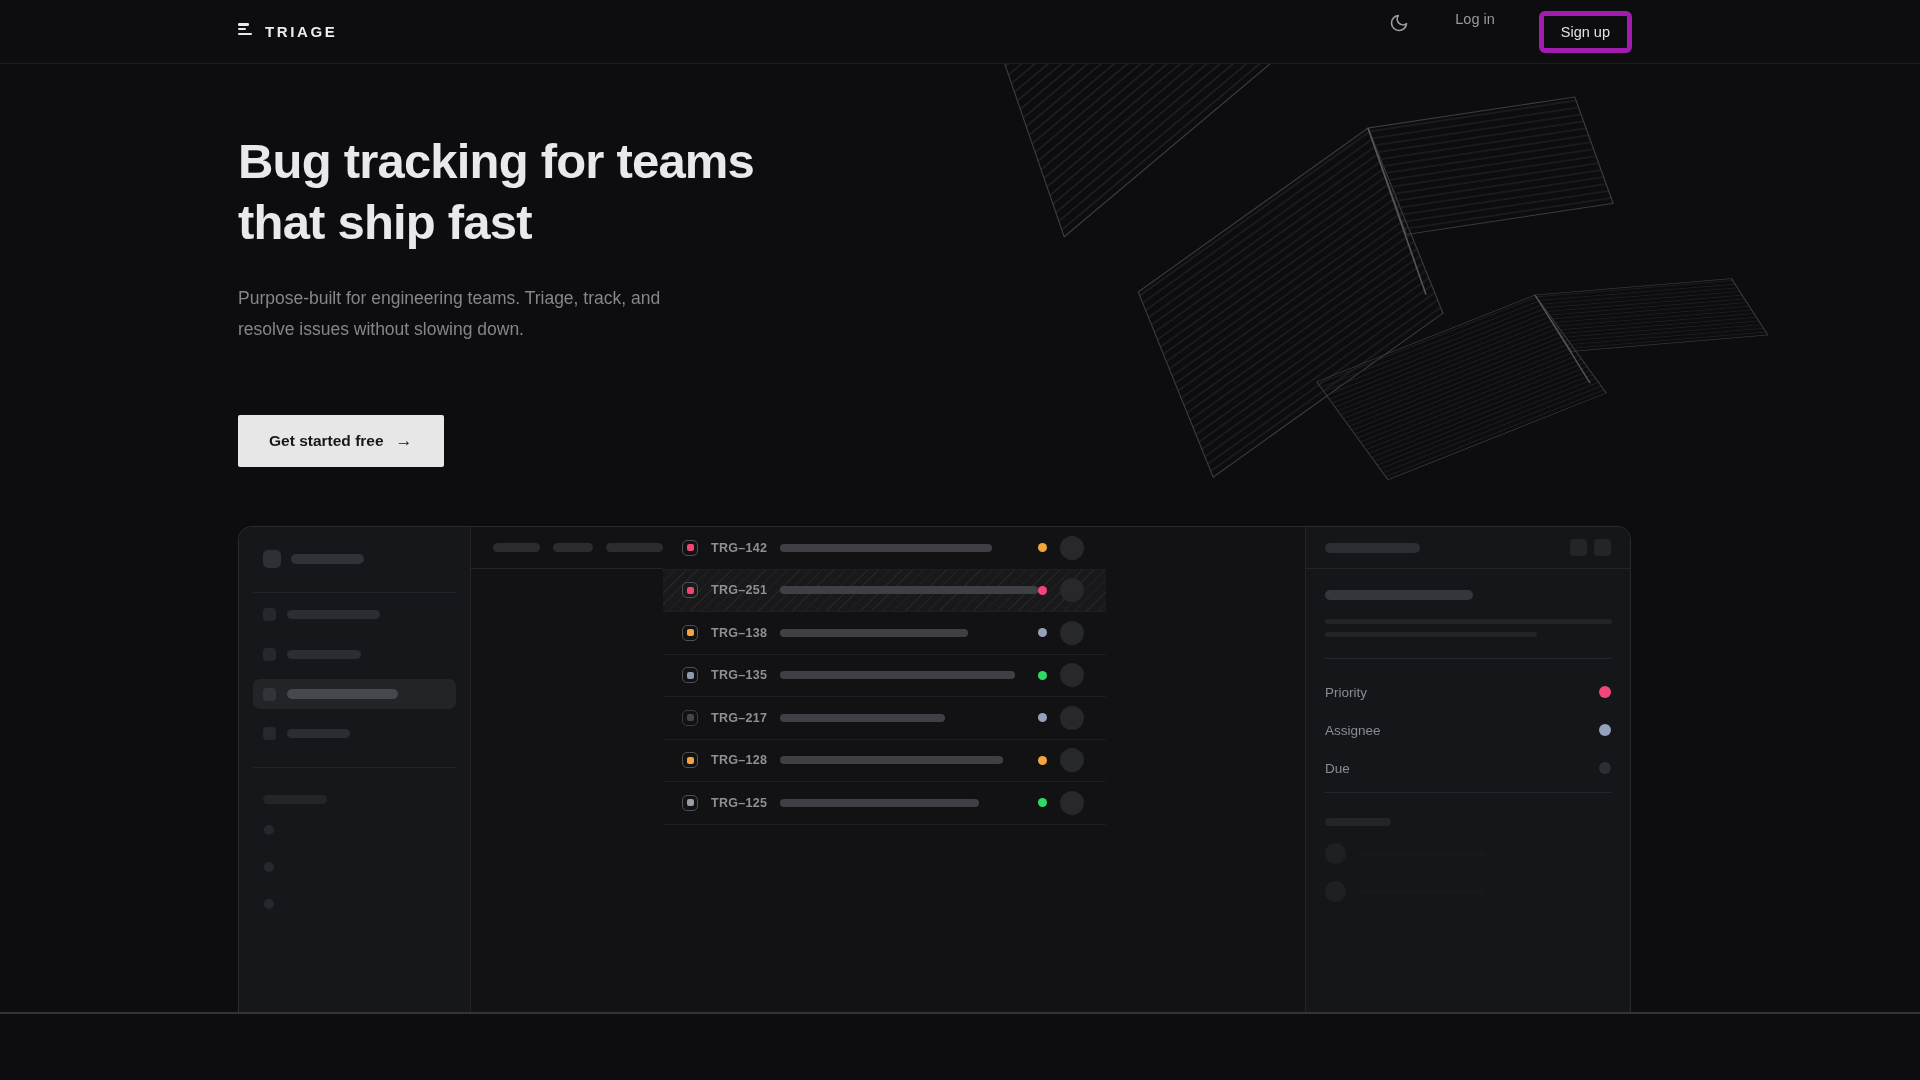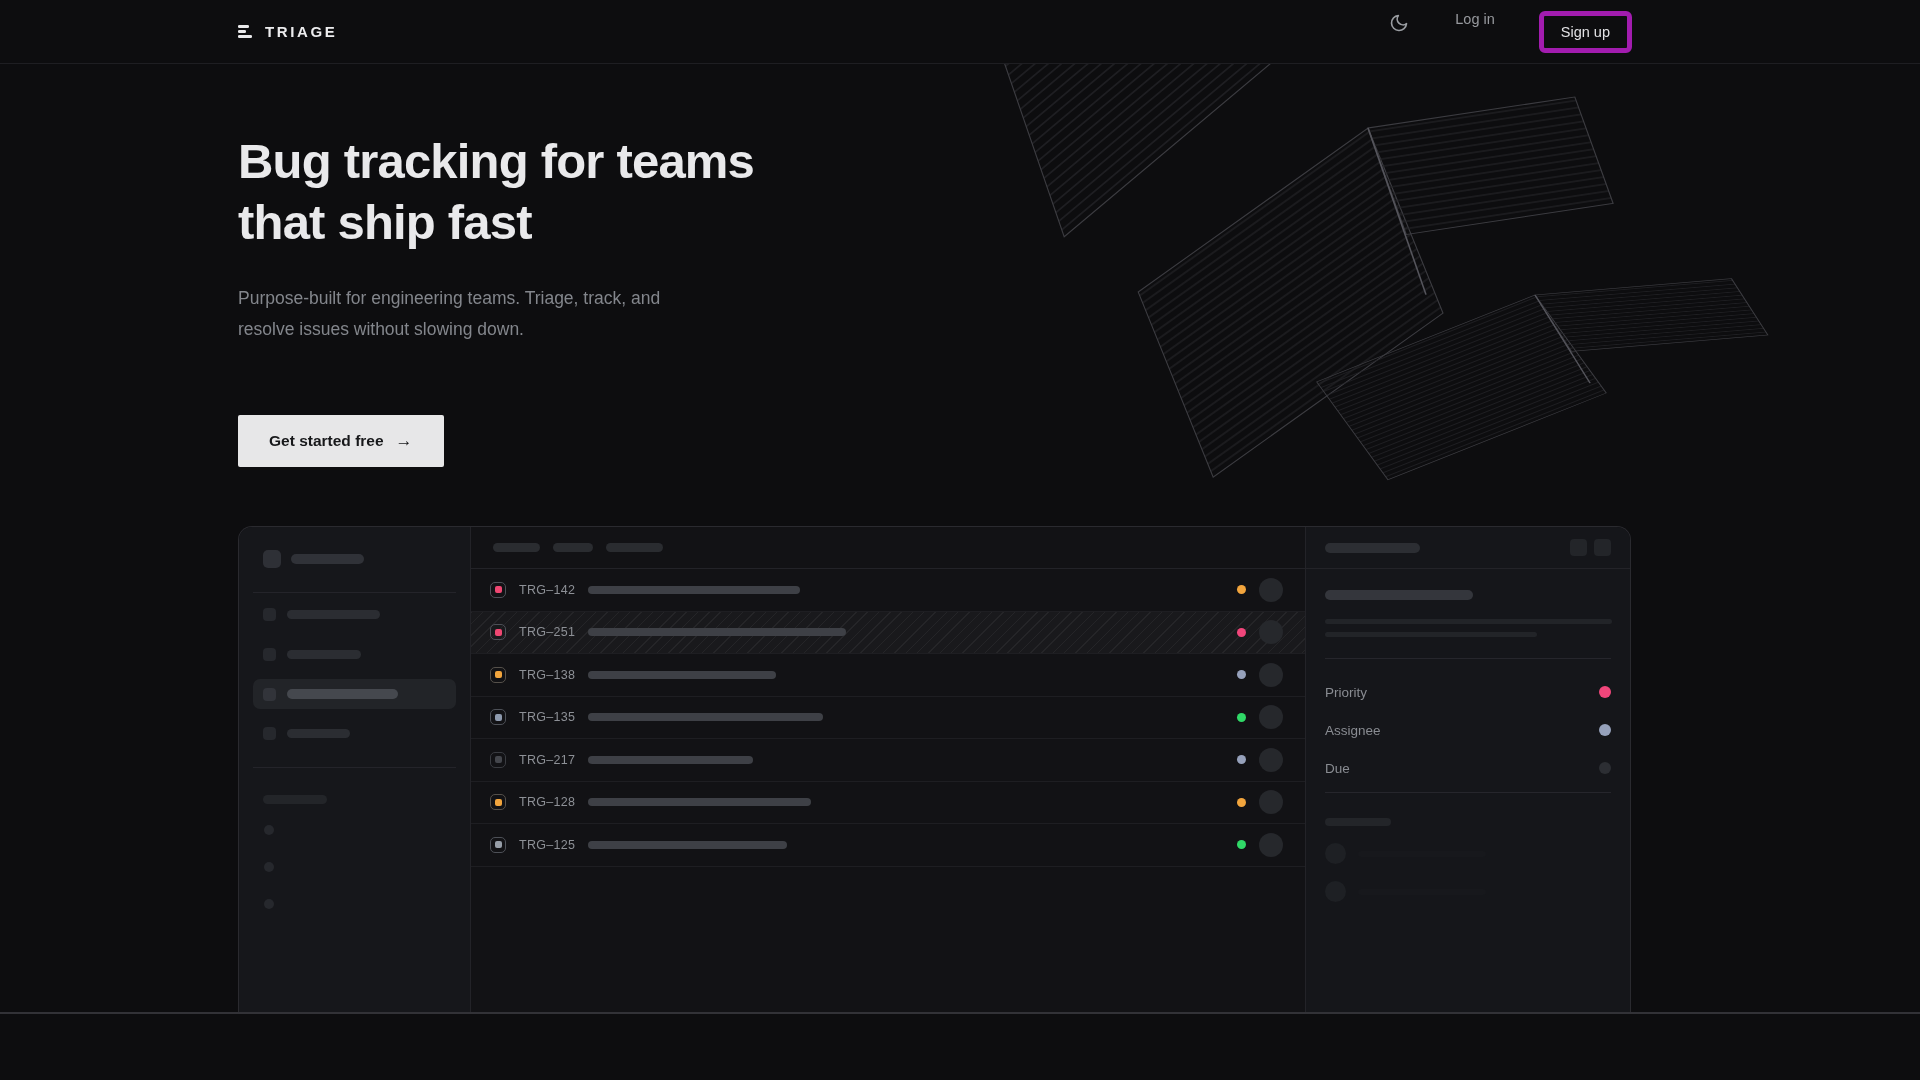--- a/index.html
+++ b/index.html
@@ -11,21 +11,21 @@
   }
   
   .bg-art{position:absolute;top:0;left:0;z-index:0;}
   
   .nav{
     position:relative;z-index:5;height:64px;background:#0d0d0f;
     border-bottom:1px solid #1e1e22;
     display:flex;align-items:center;justify-content:space-between;
     padding:0 288px 0 238px;box-sizing:border-box;
   }
-  .brand{display:flex;align-items:center;gap:11px;}
+  .brand{display:flex;align-items:flex-start;gap:11px;}
   .brand-icon{display:flex;flex-direction:column;gap:2.2px;width:16px;}
   .brand-icon i{display:block;height:2.6px;border-radius:1.3px;background:#e9e9eb;}
   .brand-icon i:nth-child(1){width:11px;}
   .brand-icon i:nth-child(2){width:8px;}
   .brand-icon i:nth-child(3){width:14px;}
   .brand-name{font-size:15px;font-weight:700;letter-spacing:2.6px;color:#ececee;}
   .nav-right{display:flex;align-items:flex-start;gap:44px;}
   .theme-btn{background:none;border:none;padding:2px;cursor:pointer;display:flex;}
   .login{font-size:14.5px;color:#97999e;cursor:pointer;}
   .signup{
@@ -68,21 +68,21 @@
   .s-item-active{
     margin:-9px 14px 18px;padding:8px 0 8px 10px;height:14px;
     background:#222428;border-radius:7px;display:flex;align-items:center;gap:11px;
   }
   .s-item-active .sq{width:13px;height:13px;border-radius:4px;background:#32343a;flex:none;}
   .s-item-active .bar{height:10px;border-radius:5px;background:#45484e;}
   .s-label{margin:27px 0 0 24px;width:64px;height:9px;background:#232529;border-radius:4.5px;}
   .s-dot{width:10px;height:10px;border-radius:50%;background:#26282d;margin:27px 0 0 25px;}
   .s-dot:first-of-type{margin-top:21px;}
   
-  .m-list{background:#121215;display:flex;flex-direction:column;}
+  .m-list{background:#121215;display:flex;flex-direction:row;font-weight:bold;}
   .m-head{height:42px;box-sizing:border-box;border-bottom:1px solid #232328;
     display:flex;align-items:center;gap:13px;padding-left:22px;flex:none;}
   .m-head .tab{height:9px;background:#2a2c30;border-radius:4.5px;}
   .issue-row{
     height:42.5px;box-sizing:border-box;border-bottom:1px solid #1e1e22;
     display:flex;align-items:center;padding:0 22px 0 19px;flex:none;
   }
   .issue-row.selected{
     background-color:#19191c;
     background-image:repeating-linear-gradient(135deg,rgba(255,255,255,0.05) 0px,rgba(255,255,255,0.05) 1px,transparent 1px,transparent 8px);

